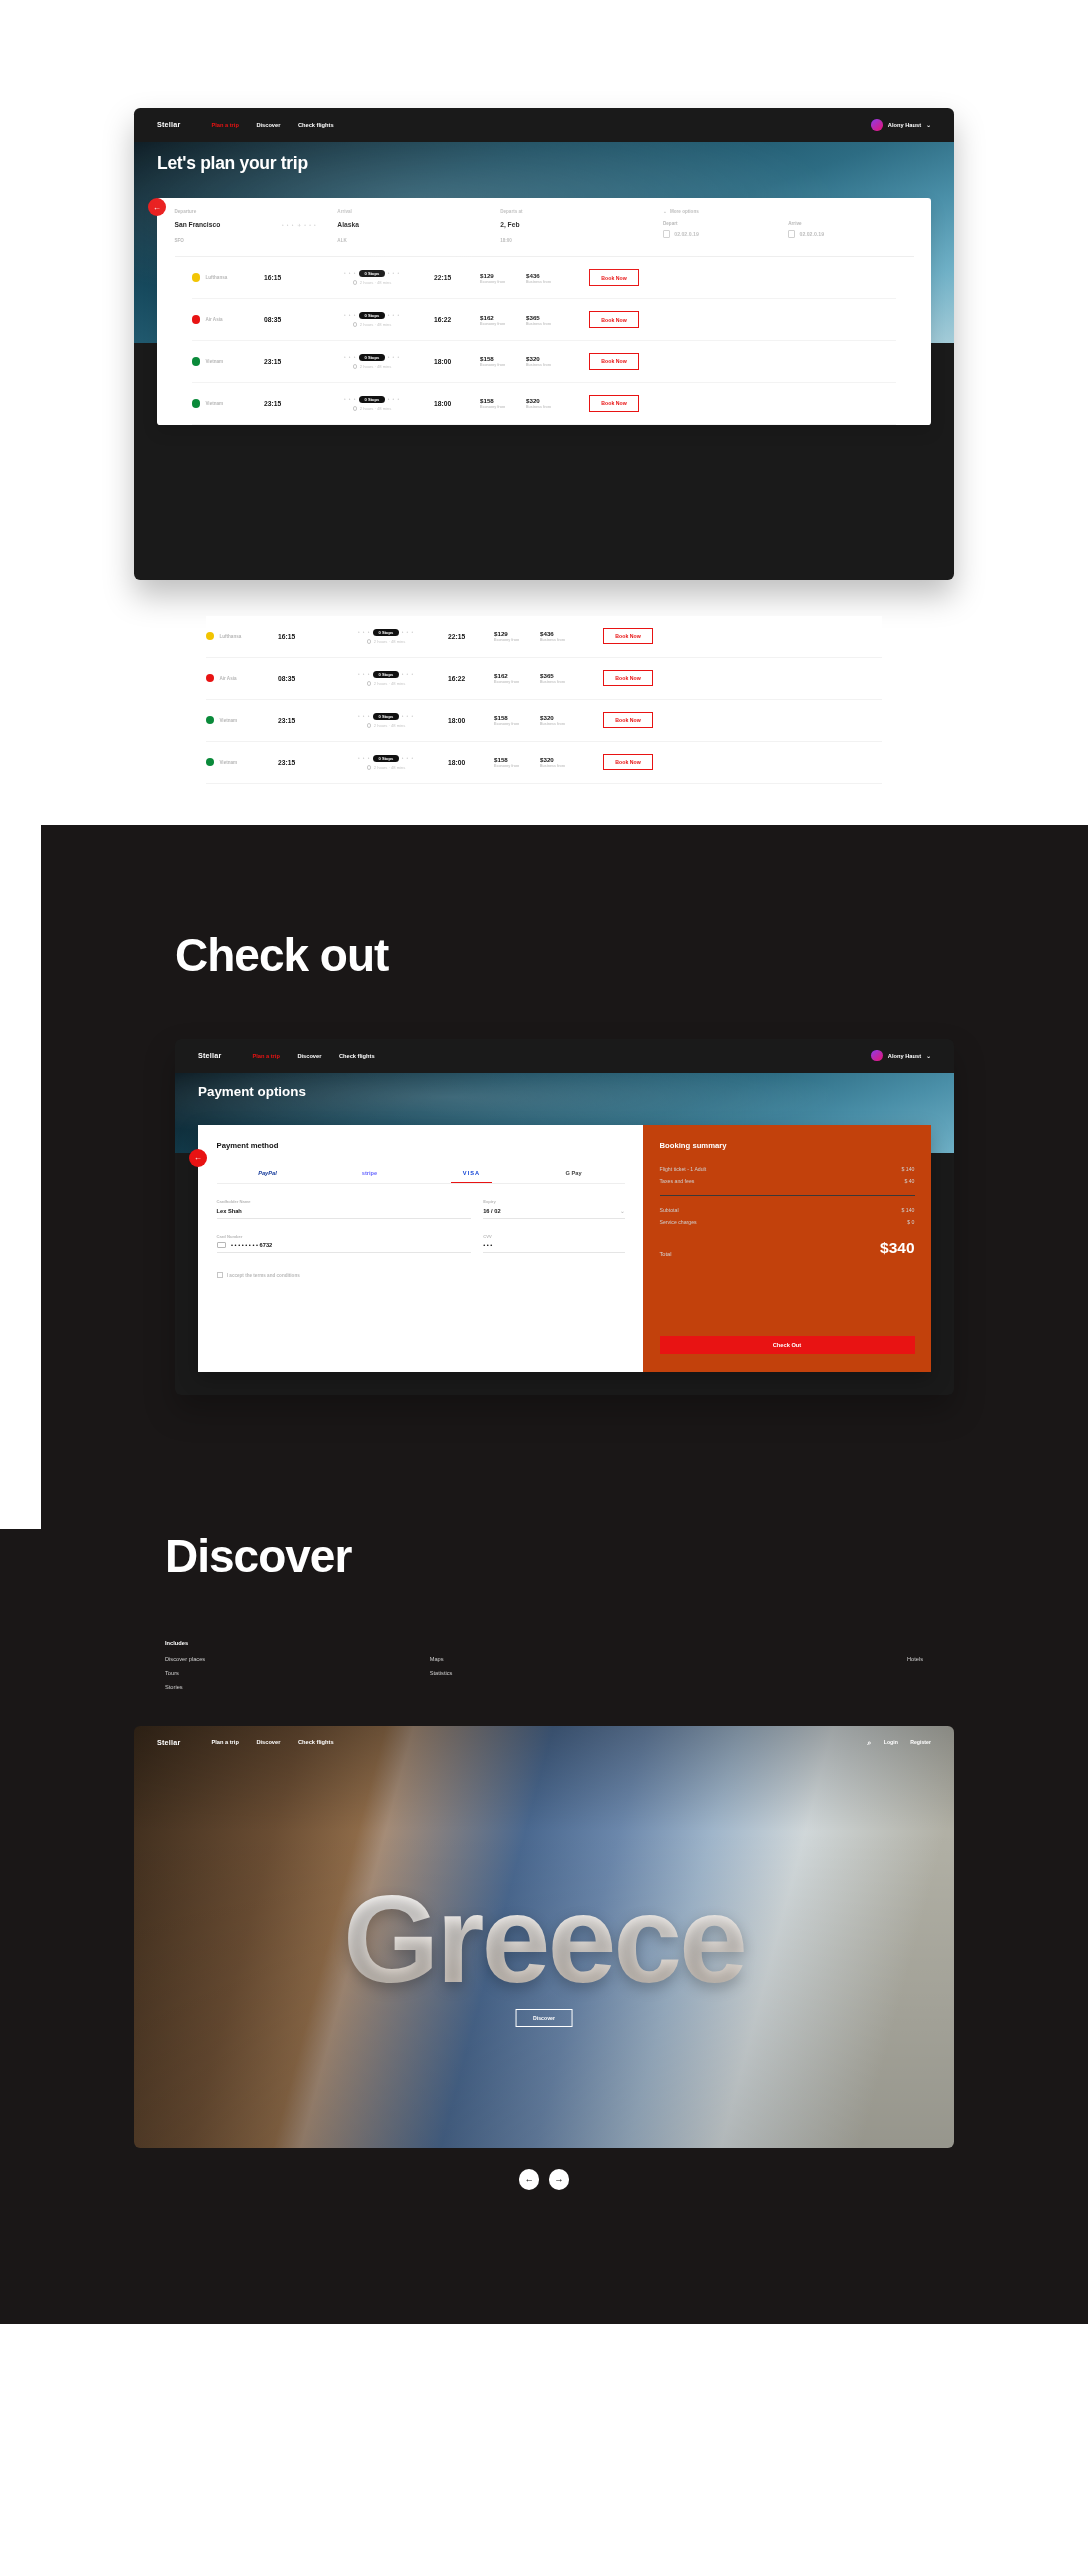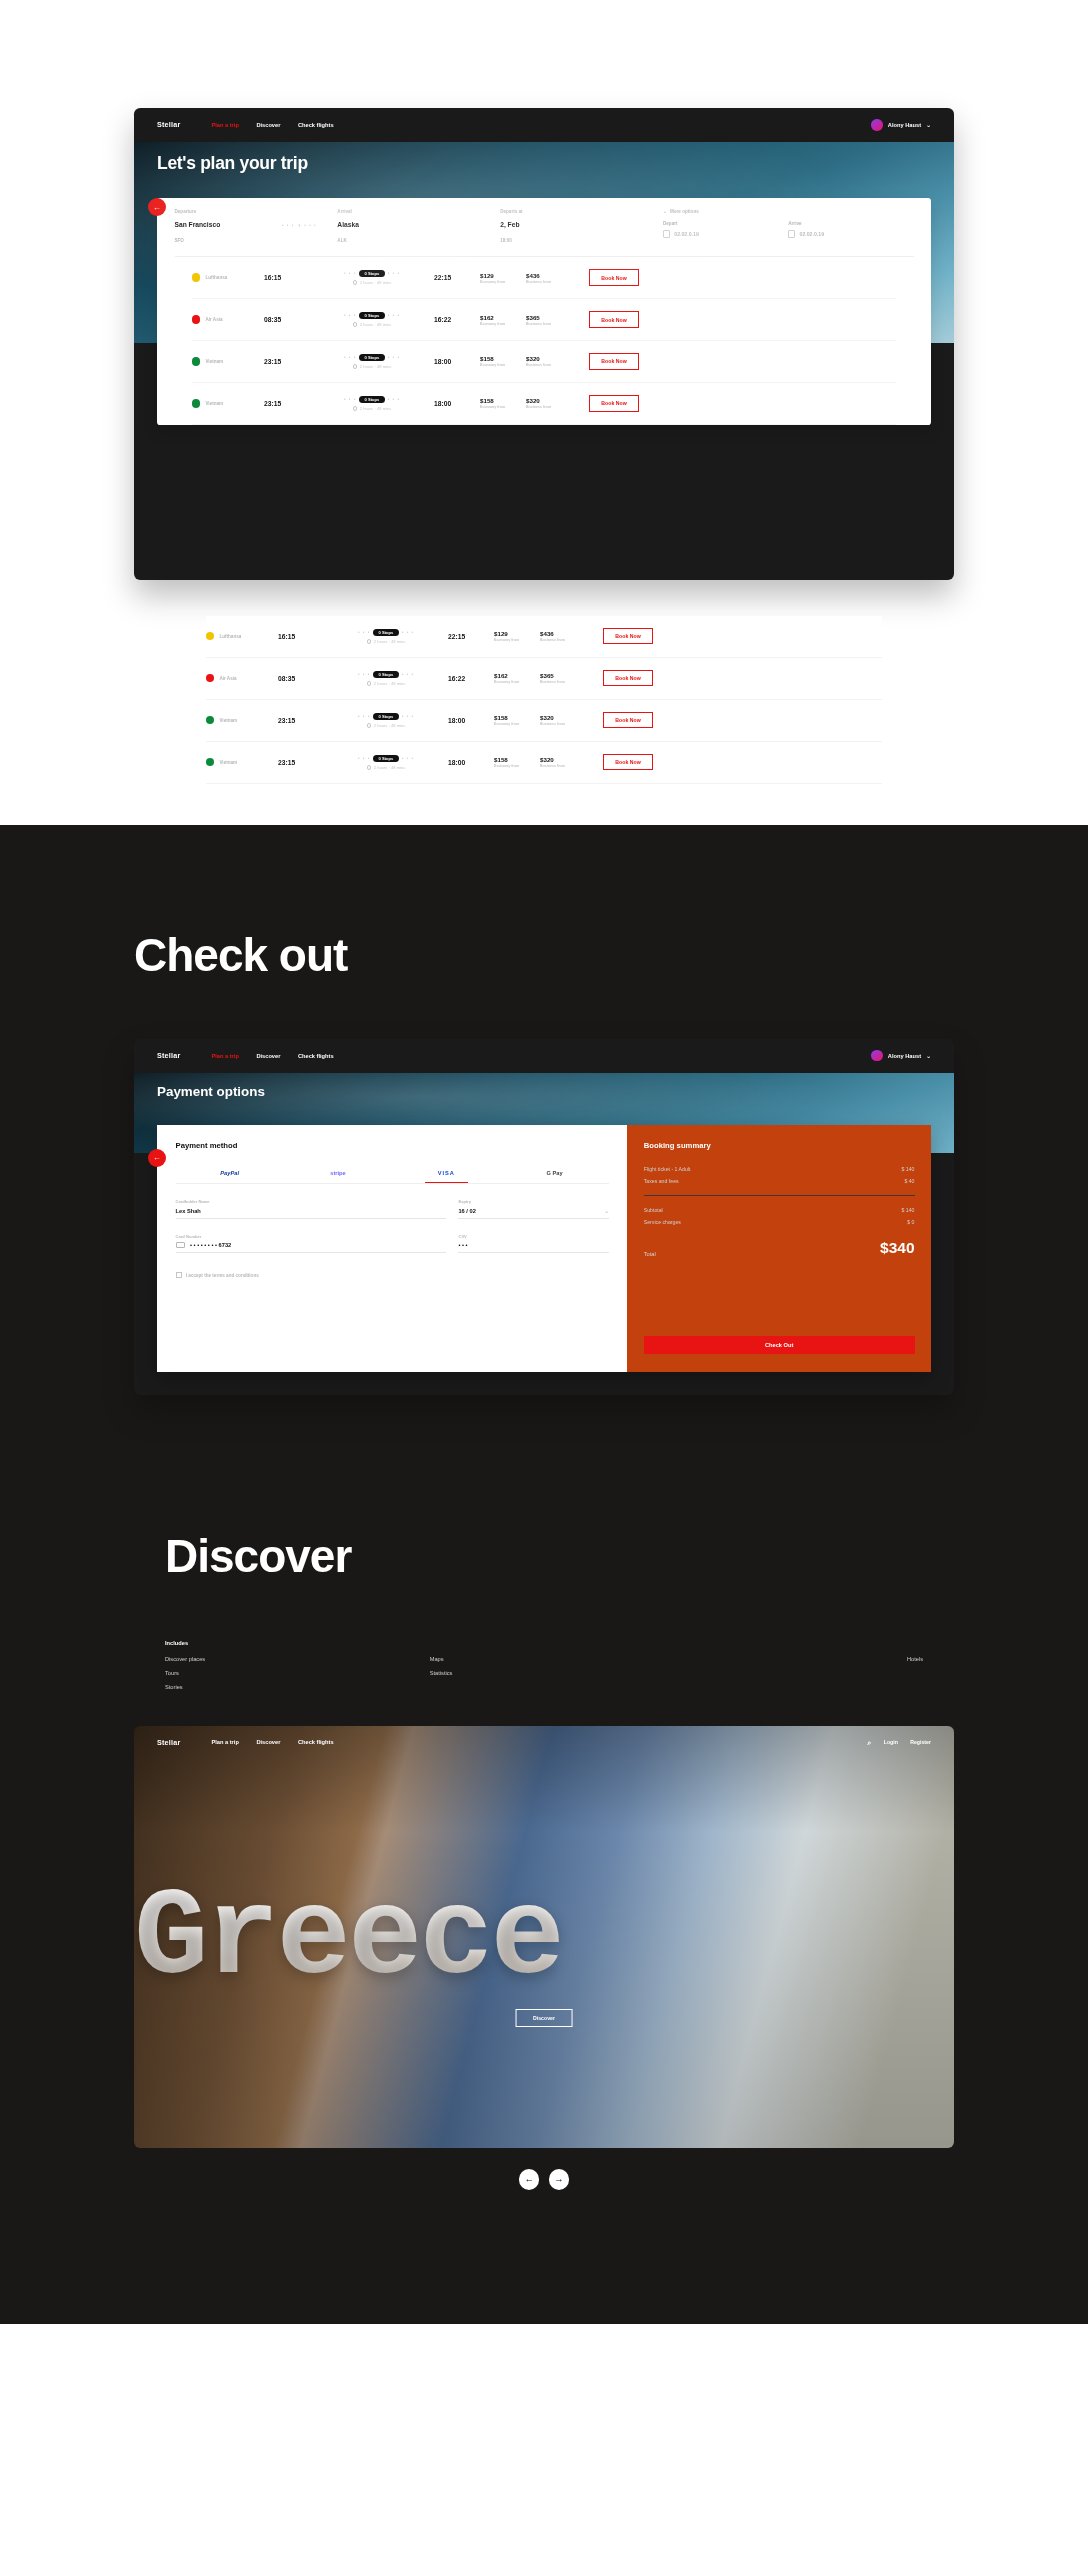--- a/index.html
+++ b/index.html
@@ -48,21 +48,21 @@
   .route-meta{display:flex;align-items:center;gap:2.6px;color:#c7c7c7;font-size:4.1px;}
   .clock{width:4.6px;height:4.6px;border:0.5px solid #c7c7c7;border-radius:50%;display:inline-block;}
   .price-cell .p{font-size:6.2px;font-weight:800;}
   .price-cell .lbl{font-size:3.6px;color:#c5c5c5;font-weight:600;margin-top:1px;}
   .book-btn{border:0.8px solid #e81313;color:#e81313;background:#fff;font-size:5.2px;font-weight:800;padding:4.1px 11.3px;cursor:pointer;}
 
   .overflow-card { margin:36px 72px 0; background:#fff; box-shadow:0 0 0 transparent; }
   .overflow-card .flight-row { border-bottom:0.5px solid #f2f2f2; }
 
   
-  .sec2 { background:#1a1717; padding:103px 134px 134px; }
+  .sec2 { background:#1a1717; padding:103px 134px 134px;margin-left:41px; }
   .big-label { font-size:46px; font-weight:800; color:#fff; letter-spacing:-1px; margin-bottom:57px; }
   .co-window .hero-img{height:80px;background:linear-gradient(160deg,#0a1a22 0%,#174a5e 35%,#2d6c83 60%,#4a8fa8 80%,#6fb0c6 100%);}
   .co-title{position:absolute;left:23px;top:11.3px;font-size:13.4px;font-weight:700;}
   .co-body{position:relative;display:flex;margin:-28px 23px 23px;box-shadow:0 7.2px 18.5px rgba(0,0,0,.25);}
   .co-left{flex:1.6;background:#fff;color:#111;padding:16.5px 18.5px 20.6px;min-height:247px;}
   .co-right{flex:1;background:#c2410c;color:#fff;padding:16.5px 16.5px 17.5px;display:flex;flex-direction:column;}
   .pm-title{font-size:7.7px;font-weight:700;margin-bottom:14.4px;}
   .pm-tabs{display:flex;gap:0;border-bottom:0.5px solid #eee;margin-bottom:15.5px;}
   .pm-tab{flex:1;text-align:center;font-size:5.7px;font-weight:800;padding:5.2px 0 7.2px;color:#3a3a3a;position:relative;}
   .pm-tab.sel{color:#1446d6;}
@@ -89,23 +89,23 @@
   .feat-grid{display:grid;grid-template-columns:repeat(3,1fr);gap:8.2px 36px;font-size:5.7px;color:#cfcfcf;}
   .feat-grid .r{text-align:right;}
   .disc-window{position:relative;border-radius:6.2px;overflow:hidden;height:422px;background:
     linear-gradient(180deg,rgba(0,0,0,.25) 0%,rgba(0,0,0,0) 25%,rgba(0,0,0,.15) 100%),
     linear-gradient(105deg,#3a2a1b 0%,#6a4d33 18%,#8d6a48 27%,#a58c77 30%,#4a688f 45%,#6b87ab 55%,#9fb5ca 65%,#d0d7d9 75%,#b1b0a5 90%);
     color:#fff;}
   .disc-window .topbar{background:transparent;}
   .disc-window .nav{color:#fff;}
   .disc-window .auth{margin-left:auto;display:flex;align-items:center;gap:12.4px;font-size:5.2px;font-weight:700;}
   .disc-window .auth .mag{font-size:7.2px;}
-  .mega{position:absolute;left:0;right:0;top:52%;transform:translateY(-55%);text-align:left;font-weight:800;letter-spacing:-3.1px;
+  .mega{position:absolute;left:0;right:0;top:52%;transform:translateY(-55%);text-align:center;font-weight:800;letter-spacing:-3.1px;
     font-size:124px;background:linear-gradient(180deg,#fff,#e6e1dc 55%,#cfc4b9);-webkit-background-clip:text;background-clip:text;color:transparent;
-    text-shadow:0 5.2px 13.4px rgba(0,0,0,.25);font-family:Liberation Mono, monospace;}
+    text-shadow:0 5.2px 13.4px rgba(0,0,0,.25);}
   .disc-btn{position:absolute;left:50%;transform:translateX(-50%);top:67%;border:0.5px solid #fff;background:transparent;color:#fff;
     font-size:5.2px;font-weight:700;padding:5.2px 16.5px;cursor:pointer;}
   .nav-circles{display:flex;gap:9.3px;justify-content:center;margin-top:20.6px;}
   .circ{width:20.6px;height:20.6px;border-radius:50%;background:#fff;color:#111;display:flex;align-items:center;justify-content:center;font-size:9.3px;font-weight:800;}
 </style>
 </head>
 <body>
 
 <div class="frame sec1">
   <div class="app-window">

